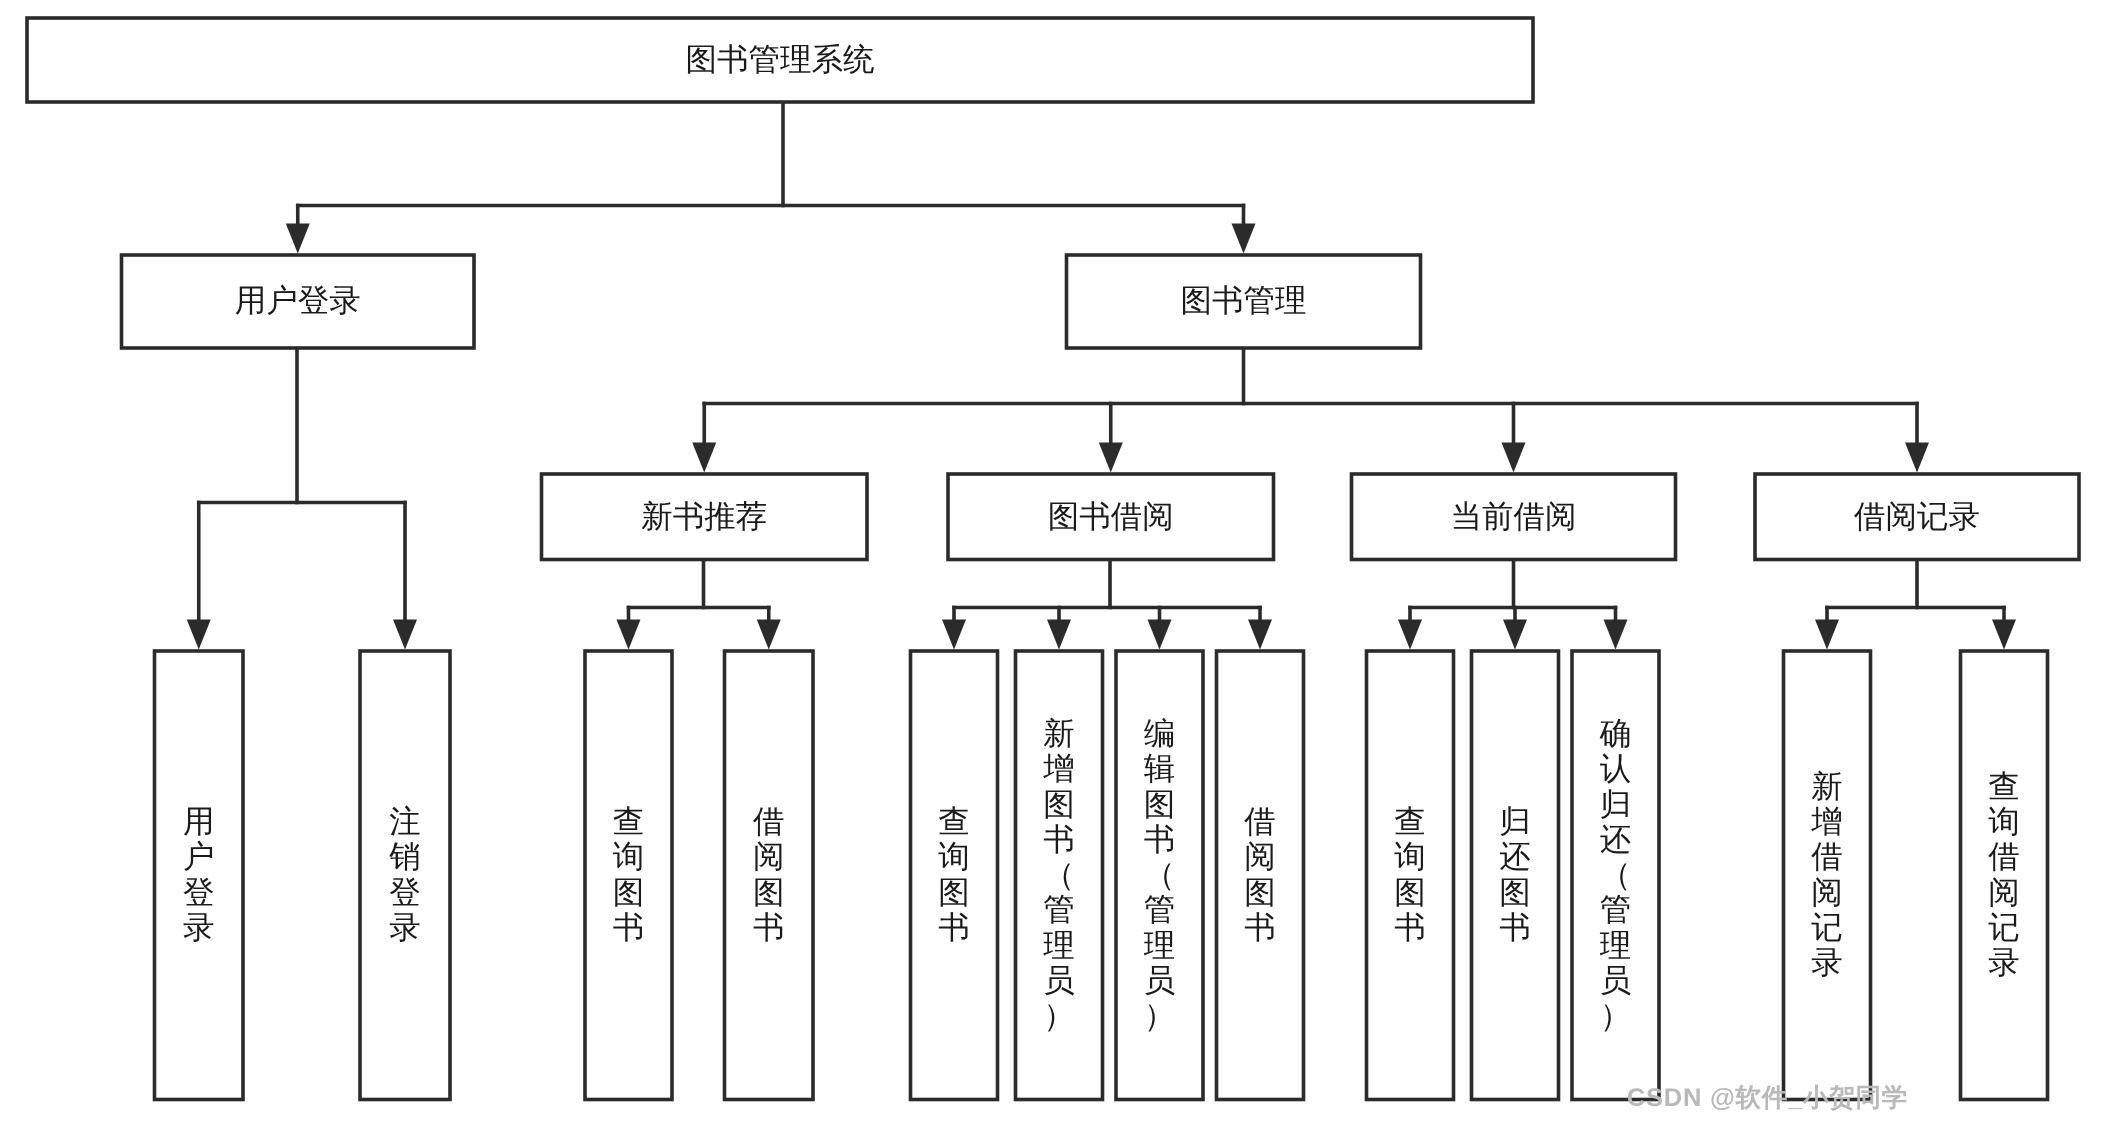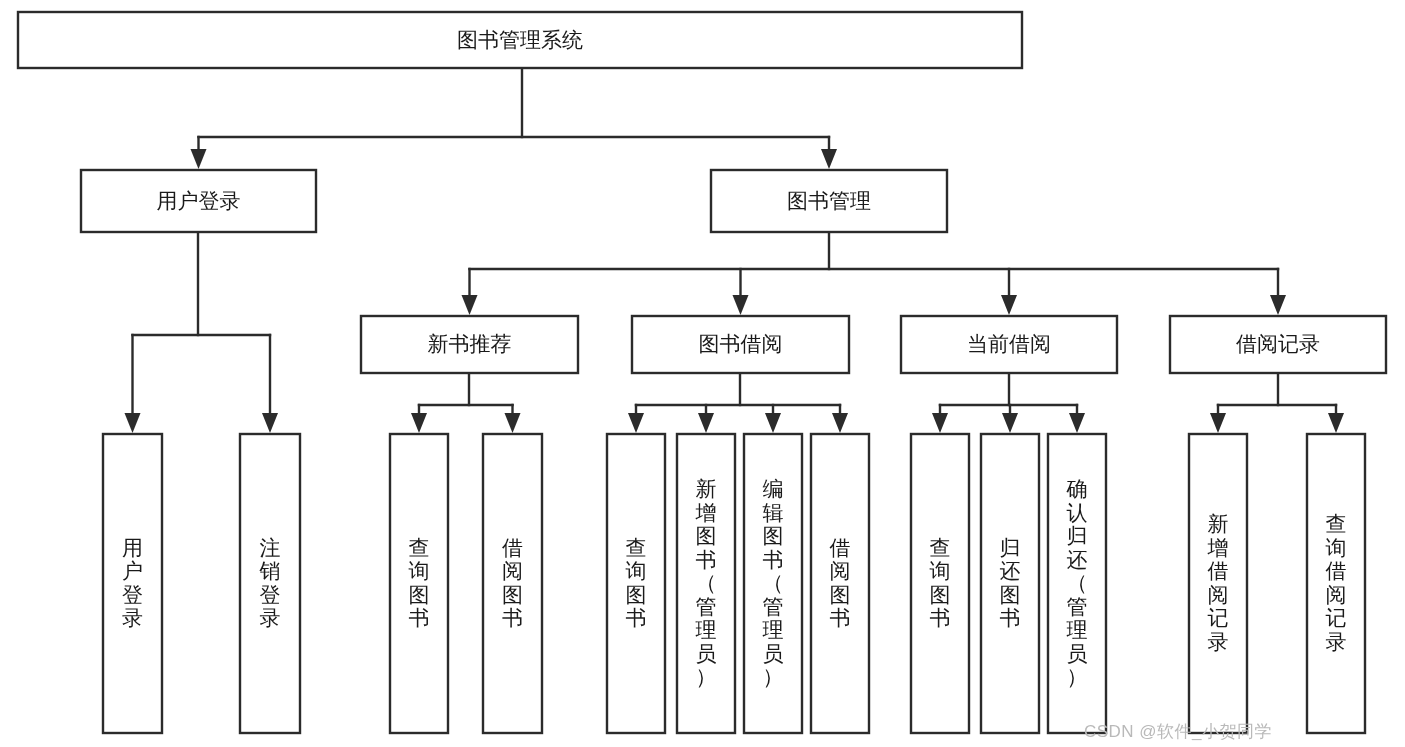--- a/index.html
+++ b/index.html
@@ -18,21 +18,21 @@
     font-family:"Liberation Sans","DejaVu Sans",sans-serif;
     font-size:21px;fill:#1a1a1a;text-anchor:middle;dominant-baseline:middle;
   }
   .node-label-v{
     font-family:"Liberation Sans","DejaVu Sans",sans-serif;
     font-size:21px;fill:#1a1a1a;text-anchor:middle;
   }
   .watermark{
     position:absolute;right:8px;bottom:4px;
     font-family:"Liberation Sans","DejaVu Sans",sans-serif;
-    font-size:17px;color:#b9b9b9;white-space:nowrap;letter-spacing:.5px;
+    font-size:17px;color:#b9b9b9;white-space:nowrap;letter-spacing:.5px;font-weight:bold;
   }
 </style>
 </head>
 <body>
 
 <div id="diagram-root">
   <svg id="tree-svg" viewBox="0 0 1405 747" xmlns="http://www.w3.org/2000/svg">
     <g id="edges-layer">
         <g>
           <line x1="522" y1="68" x2="522" y2="137" class="connector"></line>

